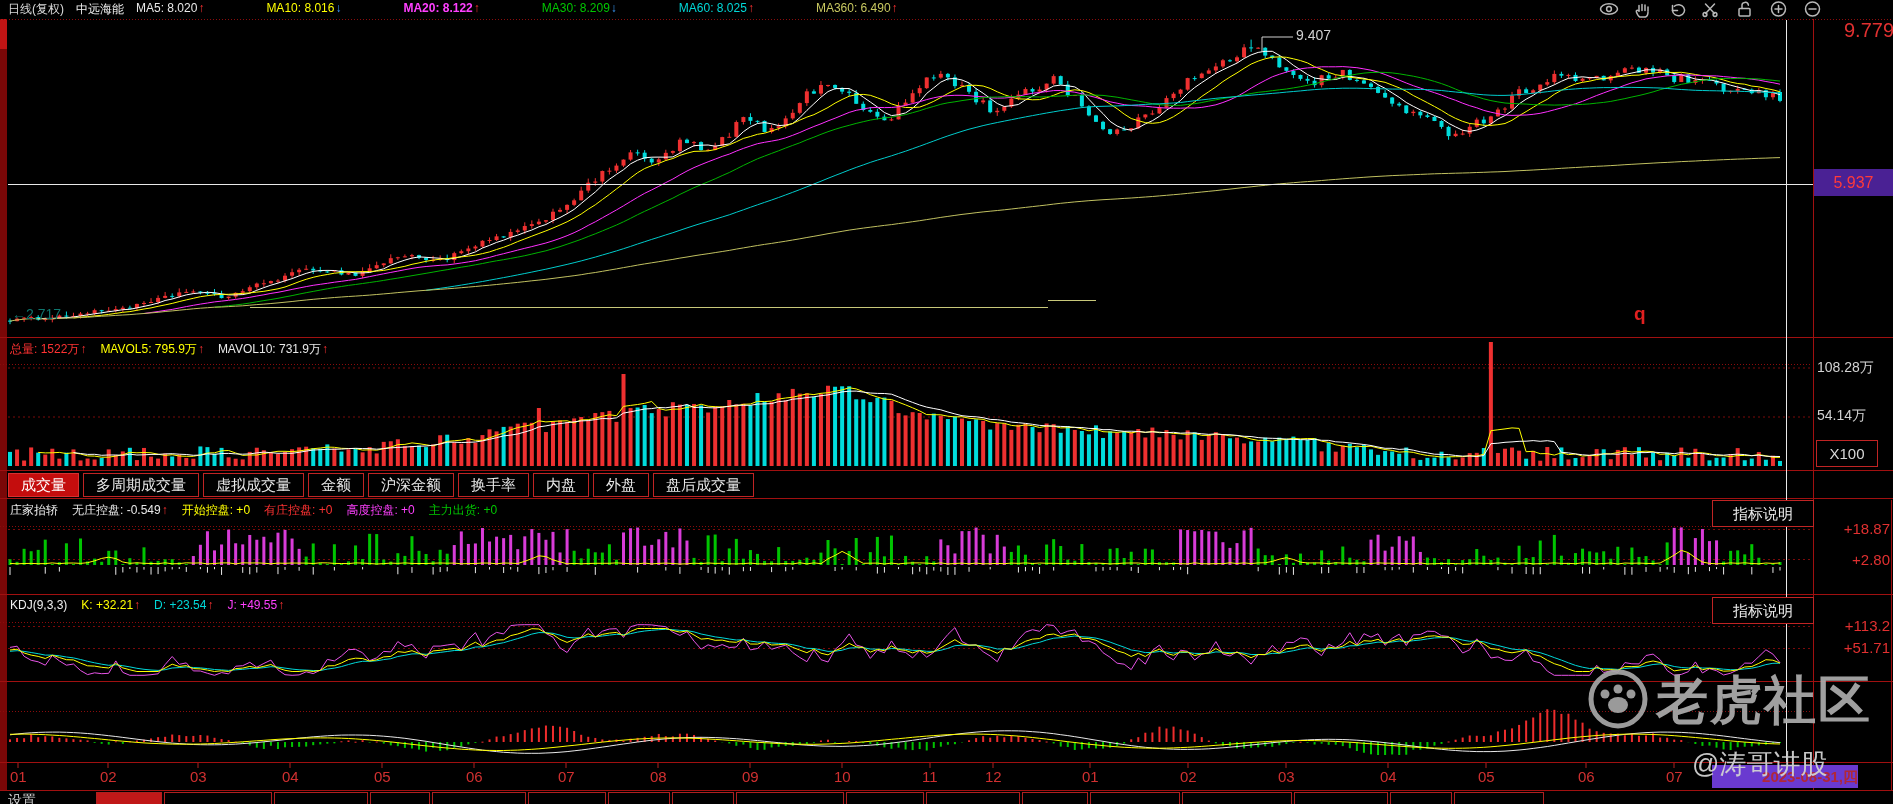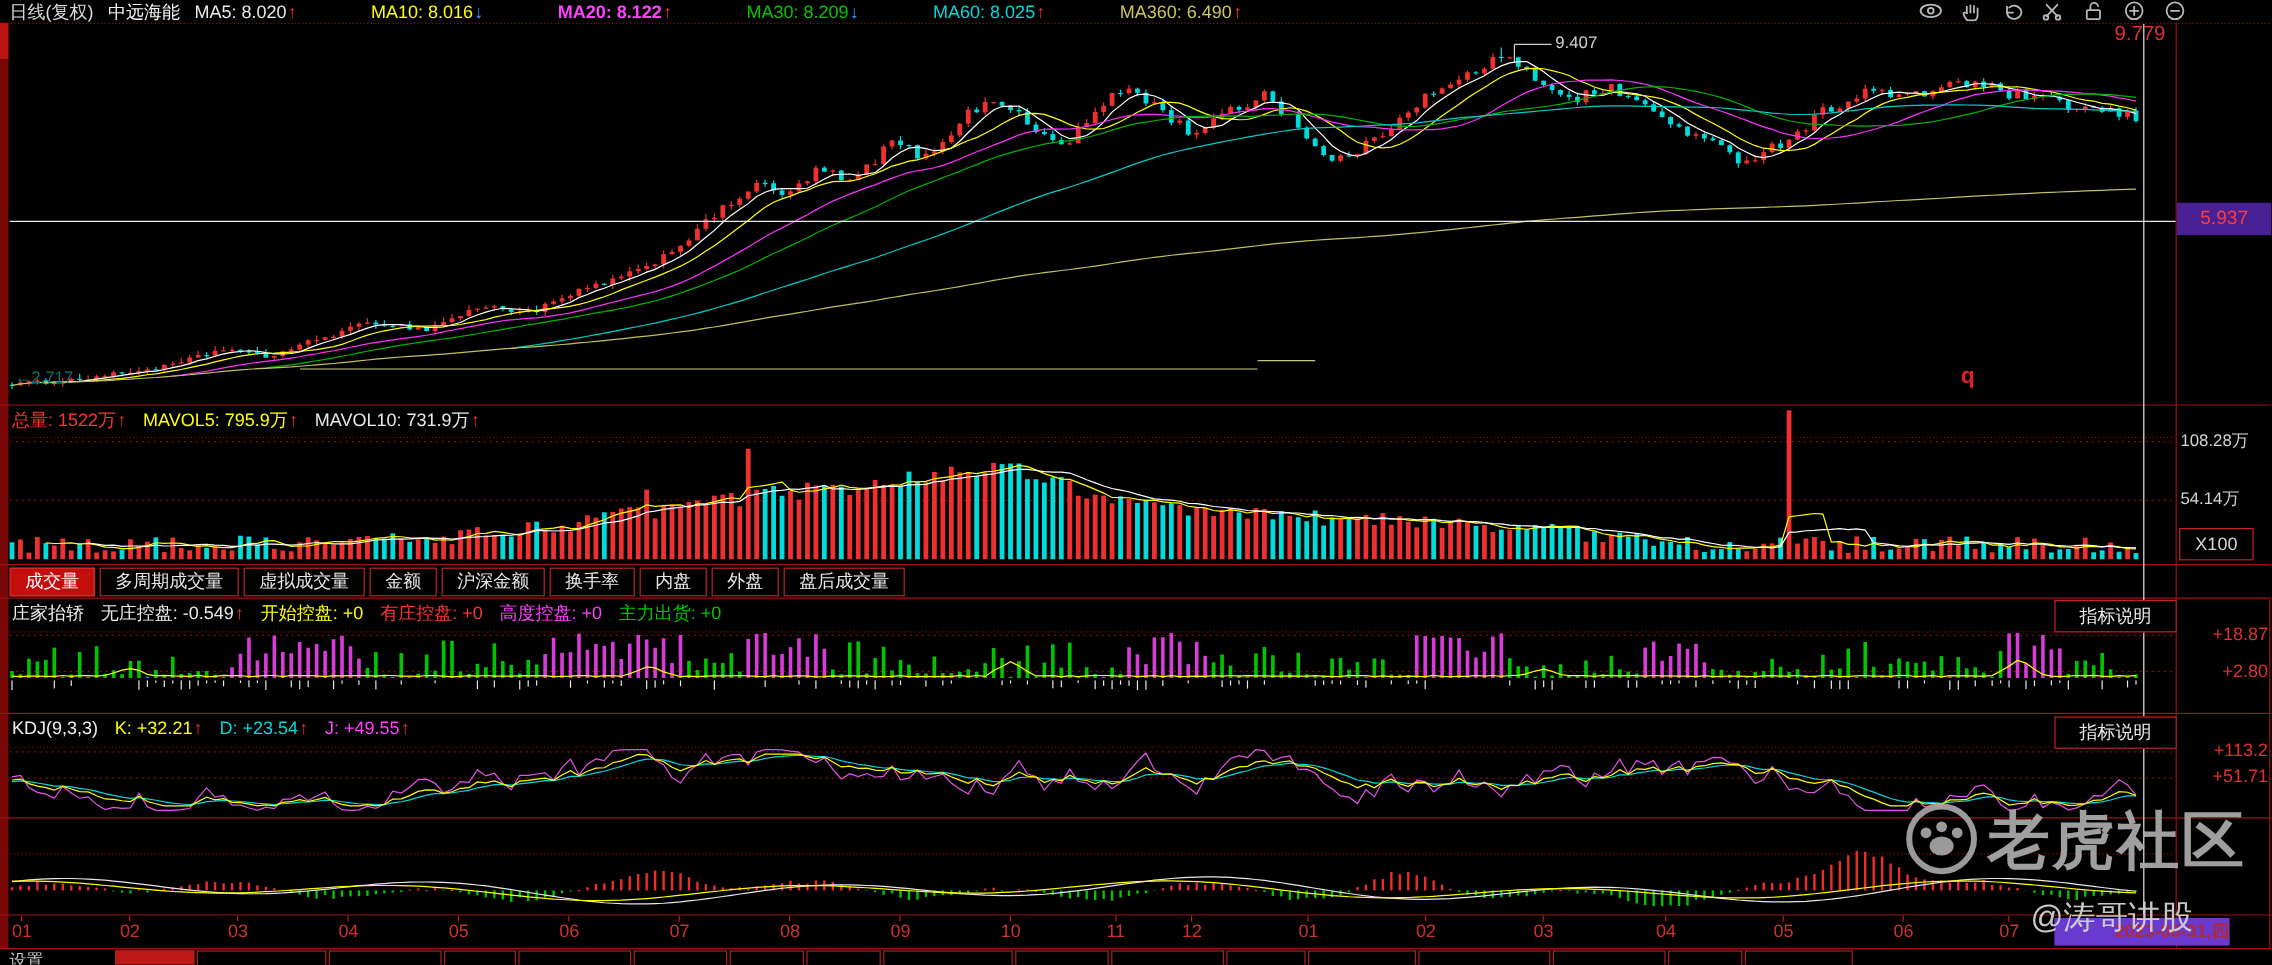--- a/index.html
+++ b/index.html
@@ -1,20 +1,20 @@
 <!DOCTYPE html>
 <html><head>
 <meta charset="utf-8">
 <style>
   html,body{margin:0;padding:0;background:#000;}
   .root{position:relative;width:1893px;height:804px;background:#000;overflow:hidden;
         font-family:"Liberation Sans","DejaVu Sans",sans-serif;color:#ddd;}
   #gfx{position:absolute;left:0;top:0;z-index:1;}
   .lbl{position:absolute;white-space:nowrap;font-size:14px;z-index:2;line-height:1.2;}
-  .hdr{position:absolute;white-space:nowrap;font-size:15px;z-index:2;display:flex;align-items:center;height:18px;}
+  .hdr{position:absolute;white-space:nowrap;font-size:12px;z-index:2;display:flex;align-items:flex-start;height:18px;}
   .arrow-up{color:#ff3232;margin-left:1px;}
   .arrow-down{color:#3b9cff;margin-left:1px;}
   .field{margin-right:14px;white-space:nowrap;}
   .tabs{position:absolute;left:8px;top:473px;display:flex;z-index:2;}
   .tab{height:22px;line-height:22px;padding:0 12px;margin-right:4px;border:1px solid #c02424;
        color:#e8e8e8;font-size:15px;background:#000;cursor:default;white-space:nowrap;}
   .tab.active{background:#c40d0d;color:#fff;border-color:#d83030;}
   .btn-help{position:absolute;left:1712px;width:100px;height:25px;line-height:25px;text-align:center;
        border:1px solid #c02424;color:#ececec;font-size:15px;background:#000;z-index:3;}
   .axisval{position:absolute;color:#e03030;font-size:15px;white-space:nowrap;z-index:2;}
@@ -1538,21 +1538,21 @@
         </svg>
       </span>
       <span>
         <svg width="21" height="18" viewBox="0 0 21 18" fill="none" stroke="#b8b8b8" stroke-width="1.5" stroke-linecap="round">
           <circle cx="10.5" cy="9" r="7"></circle>
           <path d="M7 9h7"></path>
         </svg>
       </span>
     </div>
 
-  <div class="lbl" style="left:1762px;top:18px;color:#e03030;font-size:17px;">9.779</div>
+  <div class="lbl" style="left:1844px;top:18px;color:#e03030;font-size:20px;">9.779</div>
   <div class="pricebox">5.937</div>
   <div class="lbl" style="left:12px;top:306px;color:#0f766e;">←2.717</div>
   <div class="lbl" style="left:1296px;top:27px;color:#d0d0d0;">9.407</div>
   <div class="lbl" style="left:1634px;top:303px;color:#e02020;font-size:19px;font-weight:bold;">q</div>
 
   <div class="hdr" style="left:10px;top:341px;" id="vol-fields">
       <span class="field" style="color: rgb(255, 50, 50);">总量: 1522万<span class="arrow-up">↑</span></span>
       <span class="field" style="color: rgb(255, 255, 0);">MAVOL5: 795.9万<span class="arrow-up">↑</span></span>
       <span class="field" style="color: rgb(232, 232, 232);">MAVOL10: 731.9万<span class="arrow-up">↑</span></span>
     </div>

